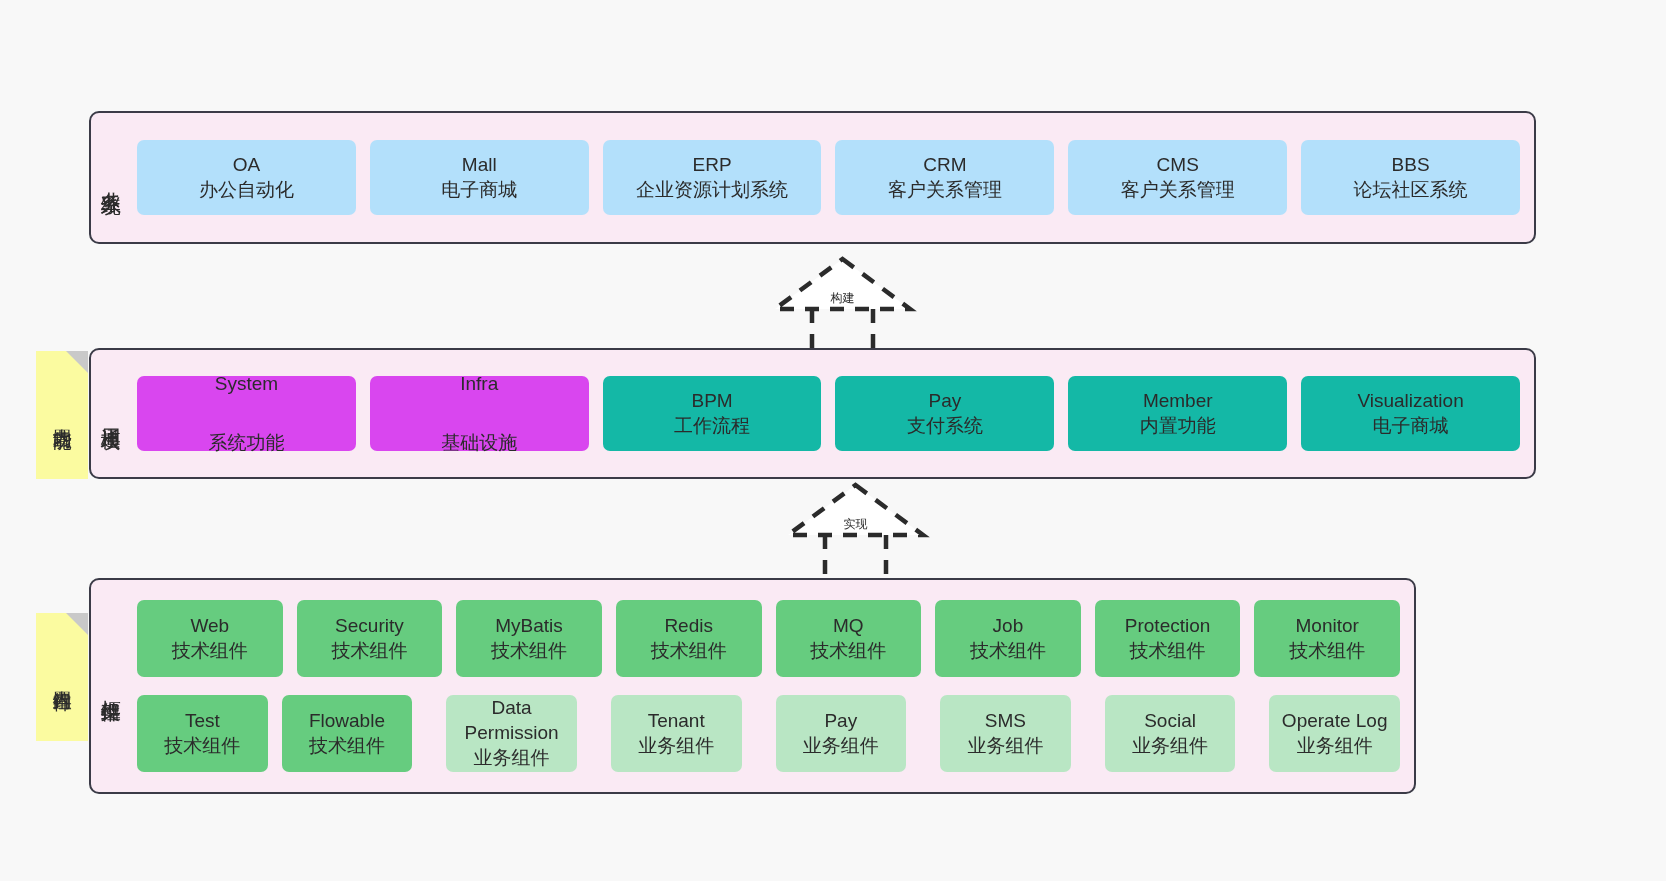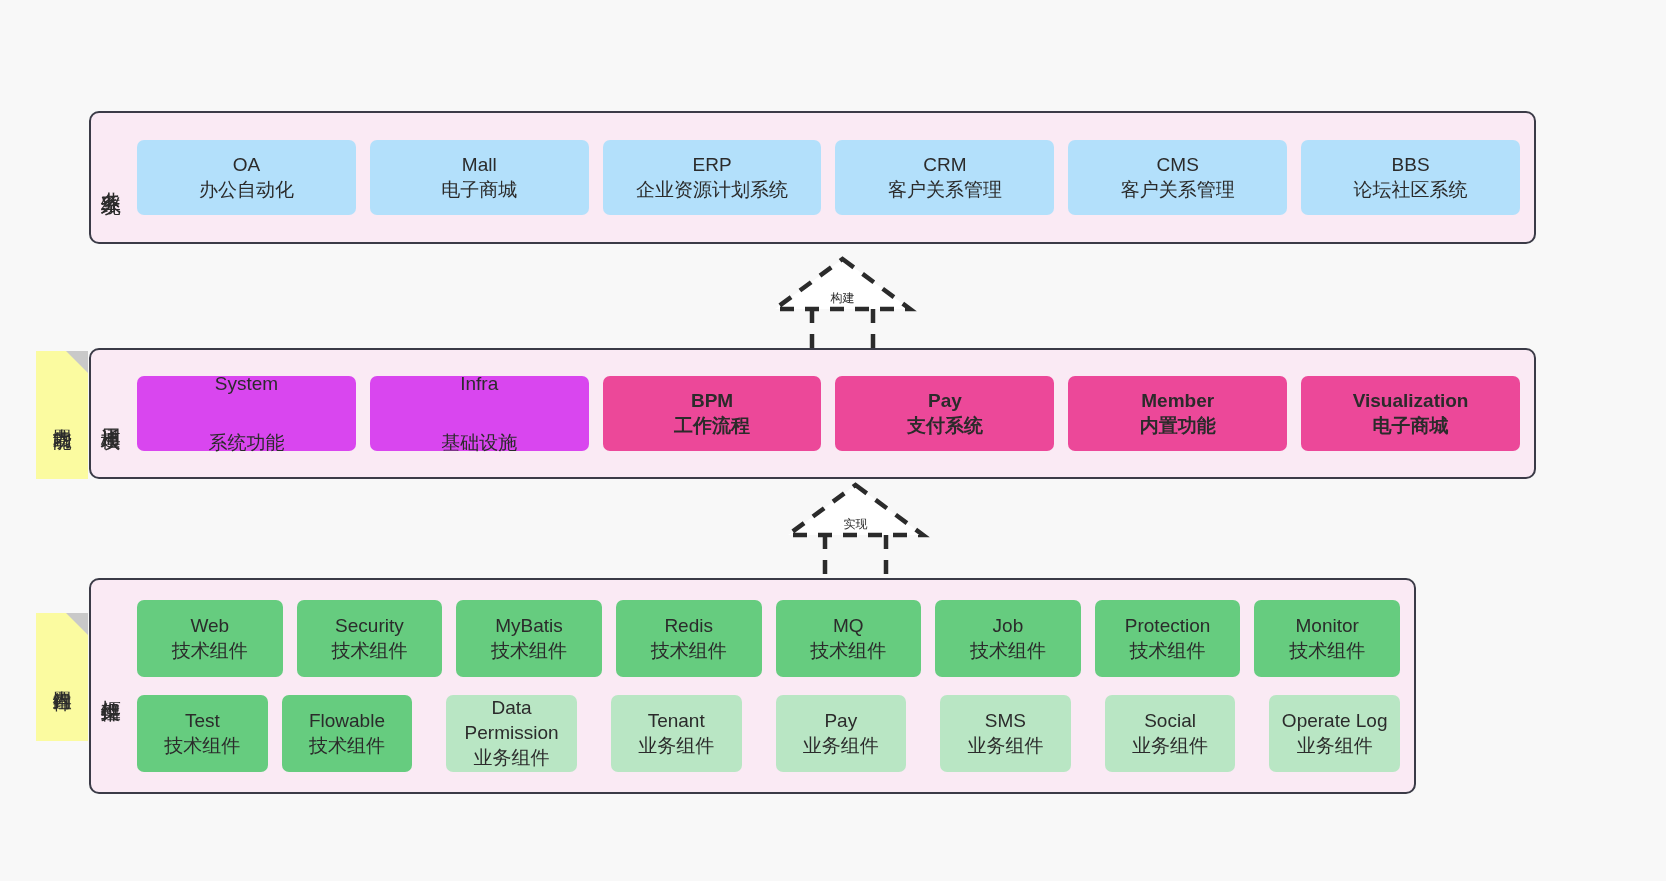--- a/index.html
+++ b/index.html
@@ -72,21 +72,21 @@
     line-height: 1.30;
     color: #2b2b2b;
     padding: 6px 4px;
   }
   .cell .en { display: block; }
   .cell .cn { display: block; }
 
   
   .c-blue        { background: #b3e0fb; }
   .c-red         { background: #d946ef; gap: 34px; }
-  .c-pink        { background: #ec4899; font-weight: bold; }
+  .c-pink        { background: #14b8a6; }
   .c-green       { background: #66cc7f; }
   .c-greenlight  { background: #b9e6c4; margin-left: 20px; }
 
   
   #layer-business {
     left: 89px;  top: 111px;  width: 1447px; height: 133px;
   }
   #layer-business .cell { height: 75px; }
 
   #layer-modules {

